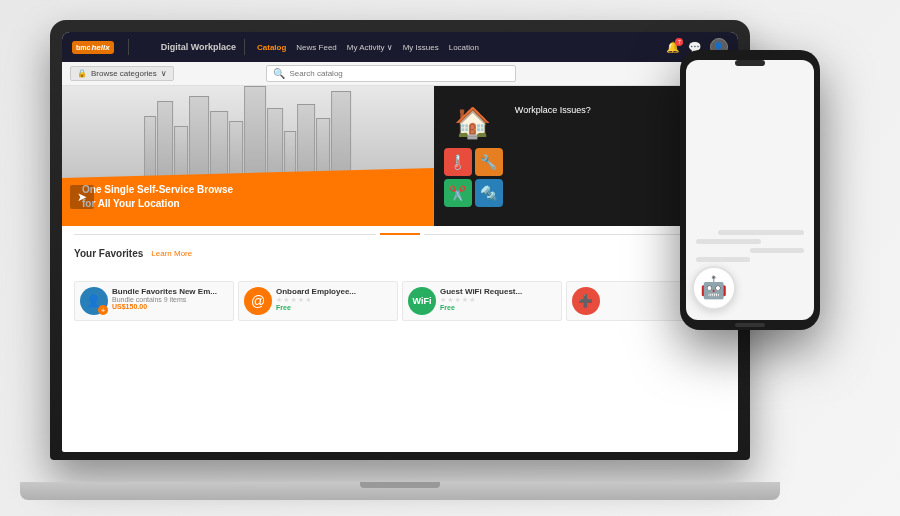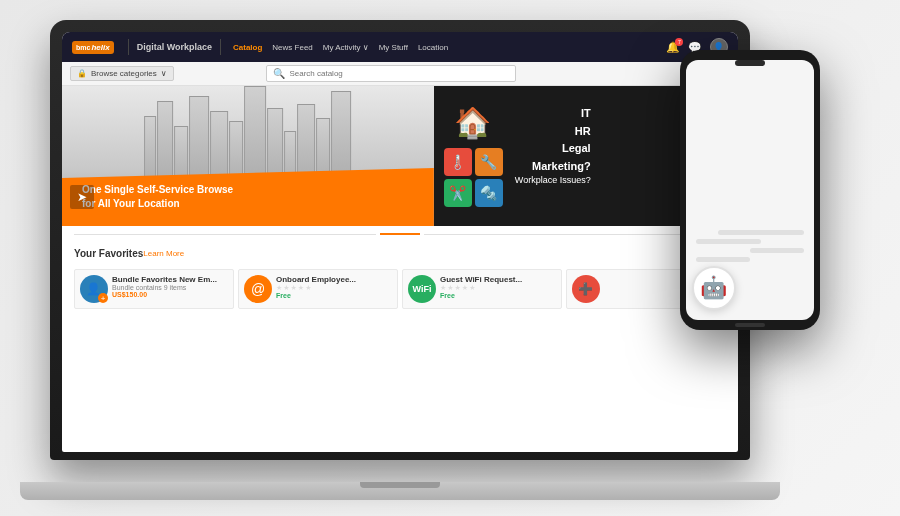--- a/index.html
+++ b/index.html
@@ -120,20 +120,21 @@
     .nav-divider-v {
       width: 1px;
       height: 16px;
       background: #444;
     }
 
     .nav-title {
       color: #ccc;
       font-size: 9px;
       font-weight: bold;
+      margin-left: 24px;
     }
 
     .nav-links {
       display: flex;
       align-items: center;
       gap: 10px;
       margin-left: 4px;
     }
 
     .nav-link {
@@ -410,21 +411,22 @@
 
     
     .favorites {
       padding: 6px 12px;
       background: white;
     }
 
     .favorites-header {
       display: flex;
       align-items: center;
-      margin-bottom: 10px;
+      gap: 8px;
+      margin-bottom: 22px;
     }
 
     .fav-title {
       font-size: 10px;
       font-weight: bold;
       color: #333;
     }
 
     .learn-more {
       color: #ff7700;
@@ -651,21 +653,21 @@
                 <span class="helix-text">helix</span>
               </div>
             </div>
             <div class="nav-divider-v"></div>
             <span class="nav-title">Digital Workplace</span>
             <div class="nav-divider-v"></div>
             <div class="nav-links">
               <span class="nav-link active">Catalog</span>
               <span class="nav-link">News Feed</span>
               <span class="nav-link">My Activity ∨</span>
-              <span class="nav-link">My Stuff</span>
+              <span class="nav-link">My Issues</span>
               <span class="nav-link">Location</span>
             </div>
             <div class="nav-right">
               <div class="nav-icon">
                 🔔
                 <div class="badge">7</div>
               </div>
               <div class="nav-icon">💬</div>
               <div class="avatar-circle">👤</div>
             </div>
@@ -718,21 +720,20 @@
                 <div style="display:flex;flex-direction:column;align-items:center;gap:4px;">
                   <div class="house-icon">🏠</div>
                   <div class="service-icons">
                     <div class="svc-icon svc-red">🌡️</div>
                     <div class="svc-icon svc-orange">🔧</div>
                     <div class="svc-icon svc-green">✂️</div>
                     <div class="svc-icon svc-blue">🔩</div>
                   </div>
                 </div>
                 <div>
-                  <div class="it-labels">IT<br>HR<br>Legal<br>Marketing?</div>
                   <div class="facilities-text">Workplace
 Issues?</div>
                 </div>
               </div>
             </div>
           </div>
 
           <div class="divider-section">
             <div class="h-divider"></div>
             <div class="orange-dot"></div>

